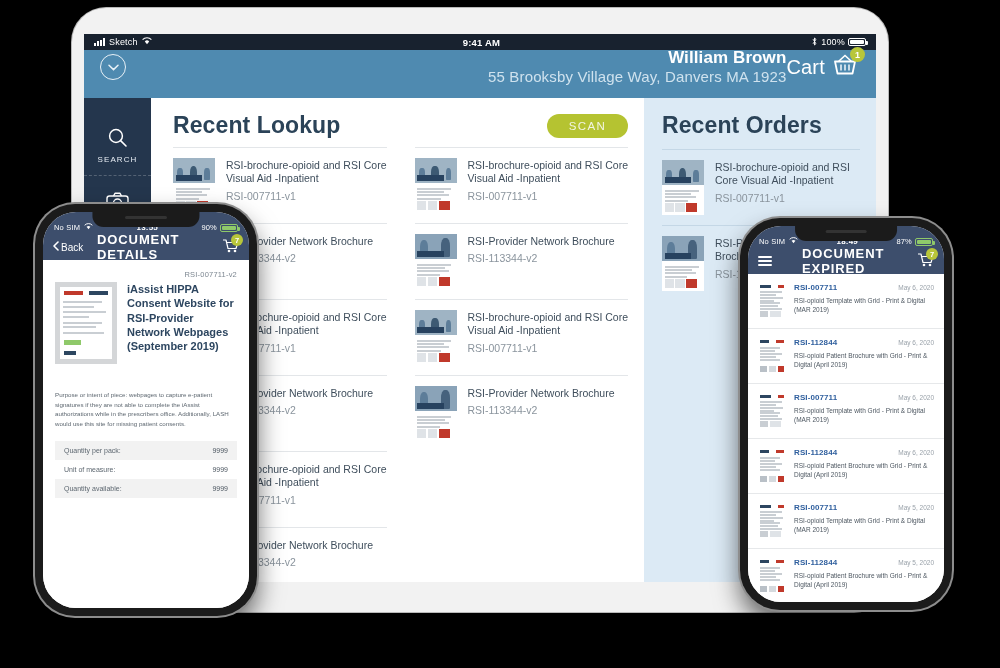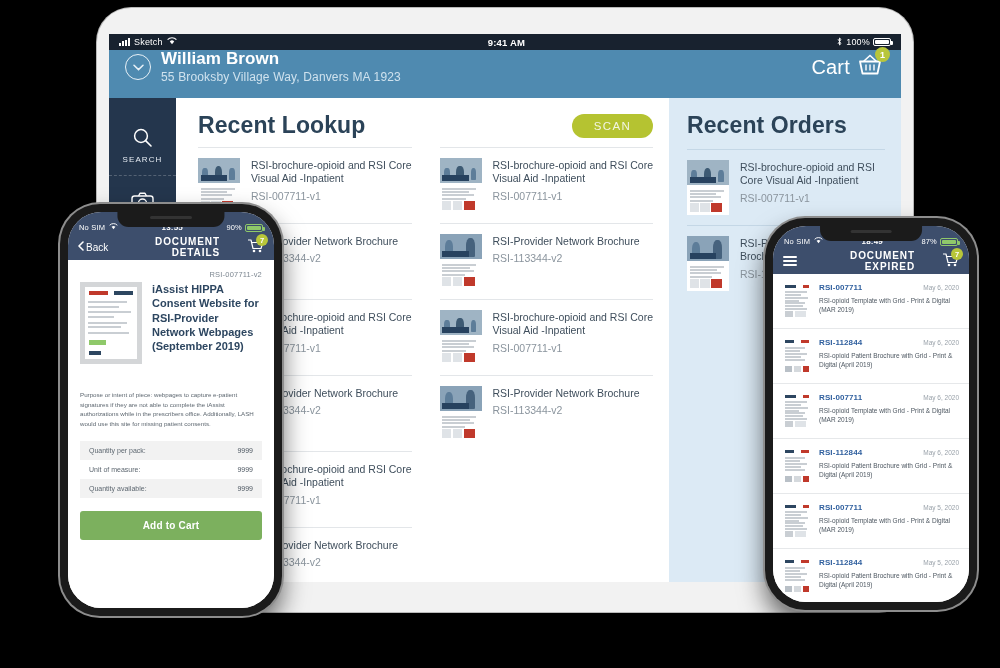--- a/index.html
+++ b/index.html
@@ -2,21 +2,21 @@
 <html><head>
 <meta charset="utf-8">
 <style>
   * { box-sizing: border-box; margin: 0; padding: 0; }
   html, body {
     width: 1000px; height: 668px;
     background: #000;
     font-family: "Liberation Sans", sans-serif;
     overflow: hidden;
   }
-  #stage { position: relative; width: 801px; height: 668px; background: #000; margin-left: 25px; }
+  #stage { position: relative; width: 801px; height: 668px; background: #000; }
 
   
   #tablet {
     position: absolute; left: 72px; top: 8px;
     width: 816px; height: 604px;
     background: #f2f2f2;
     border-radius: 34px;
     box-shadow: 0 0 0 1px #b9b9b9, 0 18px 30px rgba(0,0,0,0.55);
     padding: 26px 12px 30px 12px;
   }
@@ -38,30 +38,30 @@
   .bars i { display: block; width: 2px; background: #fff; }
   .bars i:nth-child(1){height:3px}.bars i:nth-child(2){height:5px}
   .bars i:nth-child(3){height:6.5px}.bars i:nth-child(4){height:8px}
   .batt { width: 18px; height: 8px; border: 1px solid #fff; border-radius: 2px; position: relative; }
   .batt::after { content:''; position:absolute; right:-3px; top:2px; width:2px; height:4px; background:#fff; border-radius:0 1px 1px 0;}
   .batt i { position:absolute; left:1px; top:1px; bottom:1px; right:1px; background:#fff; border-radius:1px;}
 
   
   .tablet-header {
     height: 48px; background: #4f8ab0; display: flex; align-items: center;
-    padding: 0 18px 14px 16px; color: #fff;
+    padding: 0 18px 14px 16px; color: #fff; text-align: right;
   }
   .user-chevron {
     width: 26px; height: 26px; border-radius: 50%; border: 1.6px solid #e8f1f7;
     display: flex; align-items: center; justify-content: center; margin-right: 10px; flex: 0 0 auto;
   }
   .user-chevron svg { display:block; }
   .user-meta { flex: 1; min-width: 0; }
   .user-name { font-size: 17px; font-weight: 600; line-height: 1.05; letter-spacing: .1px; }
-  .user-addr { font-size: 12px; color: #cfe2ee; margin-top: 2px; letter-spacing: .15px; }
+  .user-addr { font-size: 15px; color: #cfe2ee; margin-top: 2px; letter-spacing: .15px; }
   .cart-area { display: flex; align-items: center; gap: 7px; }
   .cart-label { font-size: 20px; letter-spacing: .2px; }
   .cart-wrap { position: relative; }
   .cart-badge {
     position: absolute; right: -7px; top: -6px; width: 15px; height: 15px; border-radius: 50%;
     background: #b8c63a; color: #fff; font-size: 9px; font-weight: bold;
     display: flex; align-items: center; justify-content: center;
   }
 
   
@@ -119,21 +119,21 @@
     color: #fff; font-size: 7.5px; letter-spacing: .2px;
   }
   .ph-status .tsb-center { font-size: 8px; font-weight: bold; }
   .batt-green { border-color:#8fc96a; }
   .batt-green i { background:#8fc96a; }
   .batt-green::after { background:#8fc96a; }
   .ph-navbar {
     height: 26px; display: flex; align-items: center; padding: 0 10px;
     color: #fff; font-size: 10px;
   }
-  .ph-nav-title { flex: 1; text-align: right; font-weight: bold; letter-spacing: .9px; font-size: 10px; }
+  .ph-nav-title { flex: 1; text-align: left; font-weight: bold; letter-spacing: .9px; font-size: 13px; }
   .nav-back { display: flex; align-items: center; gap: 2px; font-size: 10px; width: 44px; }
   .nav-right { width: 44px; display: flex; justify-content: flex-end; position: relative; }
   .ph-cart-badge {
     position: absolute; right: -4px; top: -5px; width: 12px; height: 12px; border-radius: 50%;
     background: #b8c63a; color: #fff; font-size: 7.5px; font-weight: bold;
     display: flex; align-items: center; justify-content: center;
   }
   .hamburger { width: 14px; display:flex; flex-direction:column; gap:2.5px; }
   .hamburger i { display:block; height:1.6px; background:#fff; border-radius:1px; }
 
@@ -621,21 +621,20 @@
             </div>
             <div class="spec-row">
               <span>Unit of measure:</span>
               <span class="spec-val">9999</span>
             </div>
             <div class="spec-row">
               <span>Quantity available:</span>
               <span class="spec-val">9999</span>
             </div>
           </div>
-        <button class="add-cart-btn">Add to Cart</button>
       </div>
     </div>
   </div>
 
   <div class="phone" id="phone-right">
     <div class="phone-screen">
       <div class="notch"></div>
       <div class="ph-header-bg">
         <div class="ph-status">
           <div class="tsb-left">

